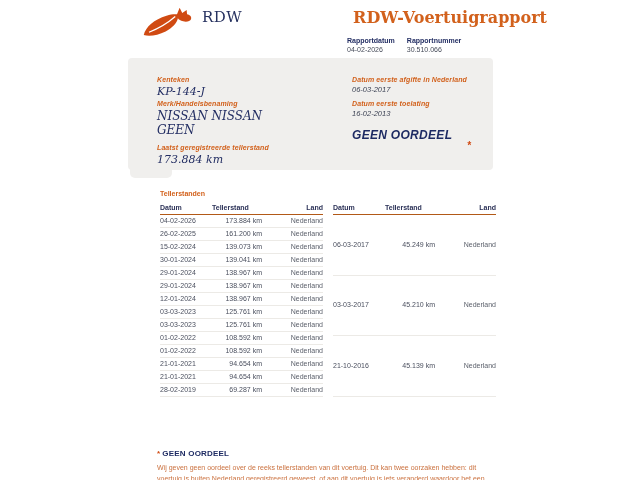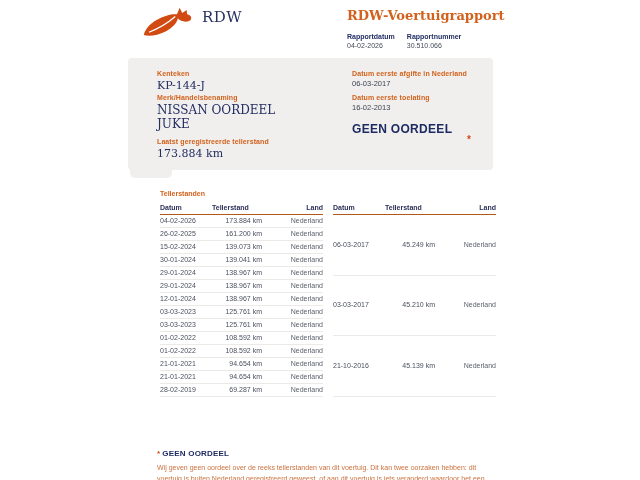--- a/index.html
+++ b/index.html
@@ -16,34 +16,35 @@
   .logo { position:absolute; left:142px; top:6px; display:flex; align-items:flex-start; }
   .logo svg { display:block; }
   .logo-text {
     font-family:"DejaVu Serif", serif;
     font-size:15px; color:#26315f; letter-spacing:0.5px;
     margin-left:4px; margin-top:2px;
   }
   .title-block { position:absolute; left:347px; top:8px; width:200px; }
   .page-title {
     font-family:"DejaVu Serif", serif; font-weight:bold;
-    font-size:13px; color:#d2611c; margin:0 0 10px 0;
+    font-size:16px; color:#d2611c; margin:0 0 10px 0;text-align:right;
   }
   .report-meta { display:flex; gap:12px; }
   .meta-label { font-size:7px; font-weight:bold; color:#232e63; margin-bottom:2px; }
   .meta-value { font-size:7px; color:#454a58; }
 
   
   .card {
     position:absolute; left:128px; top:58px;
     width:365px; height:112px;
     background:#f0efed; border-radius:4px;
     box-sizing:border-box;
-    padding:12px 20px 0 29px;
+    padding:18px 20px 0 29px;
     display:flex;
+    font-style:italic;
   }
   .card-tab {
     position:absolute; left:130px; top:166px;
     width:42px; height:12px; background:#f0efed;
     border-radius:0 0 5px 5px;
   }
   .card-col-left { width:195px; }
   .card-col-right { flex:1; position:relative; }
   .field-label {
     font-size:7px; font-weight:bold; color:#d2611c;
@@ -127,21 +128,21 @@
       <div class="meta-value">30.510.066</div>
     </div>
   </div>
 </div>
 
 <div class="card">
   <div class="card-col-left">
     <div class="field-label">Kenteken</div>
     <div class="kenteken-value">KP-144-J</div>
     <div class="field-label">Merk/Handelsbenaming</div>
-    <div class="merk-value">NISSAN OORDEEL JUKE</div>
+    <div class="merk-value">NISSAN NISSAN GEEN</div>
     <div class="field-label">Laatst geregistreerde tellerstand</div>
     <div class="teller-value">173.884 km</div>
   </div>
   <div class="card-col-right">
     <div class="field-label">Datum eerste afgifte in Nederland</div>
     <div class="date-value">06-03-2017</div>
     <div class="field-label">Datum eerste toelating</div>
     <div class="date-value last">16-02-2013</div>
     <div class="oordeel">GEEN OORDEEL</div>
     <div class="oordeel-mark">*</div>

